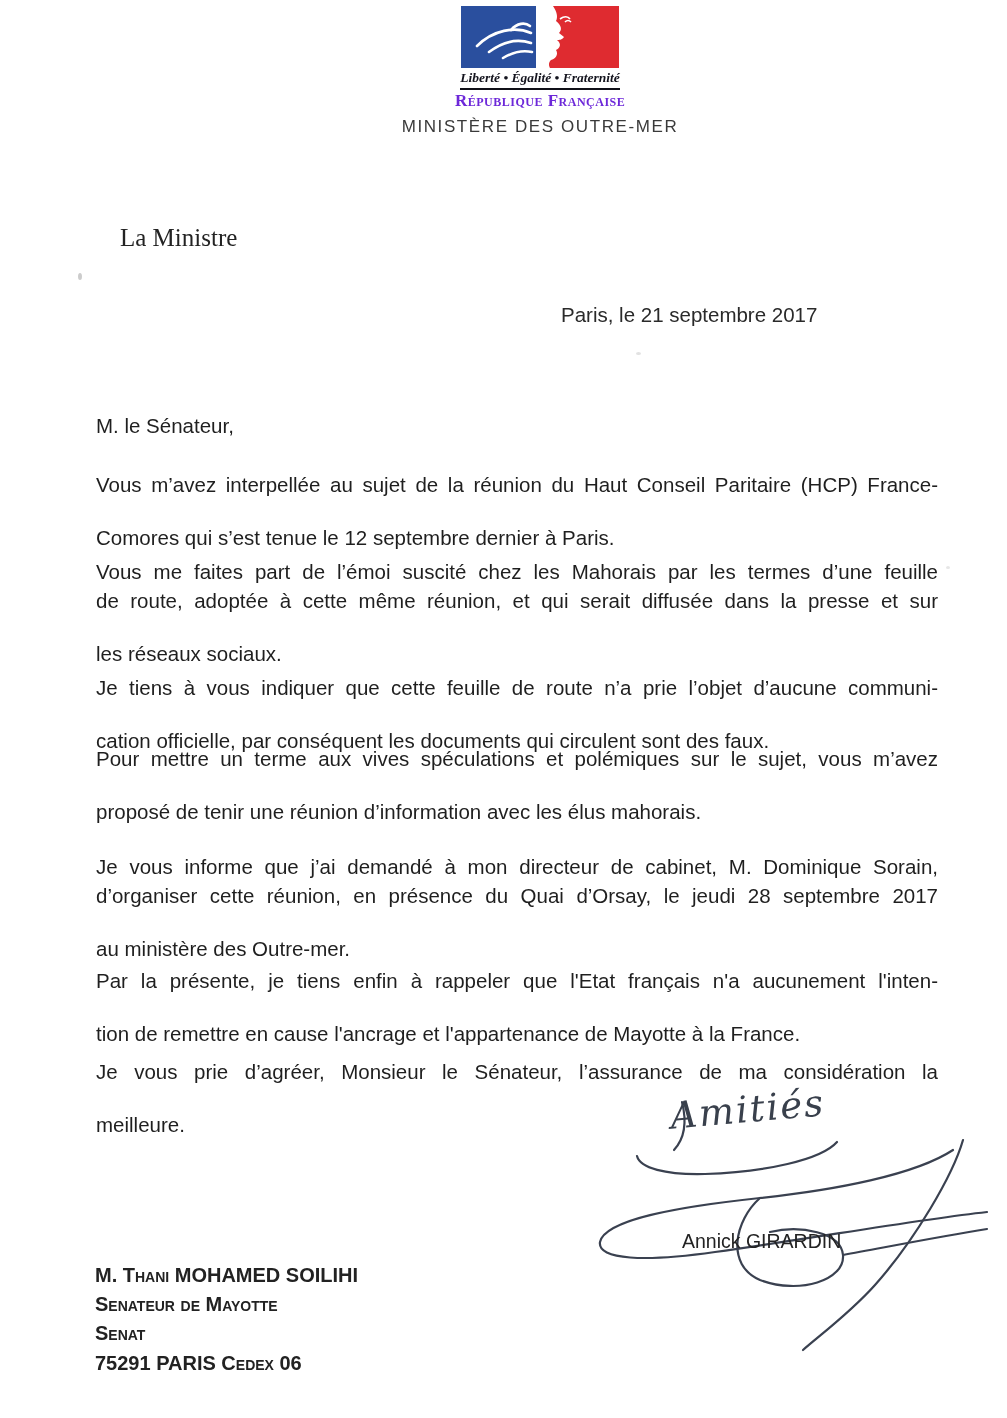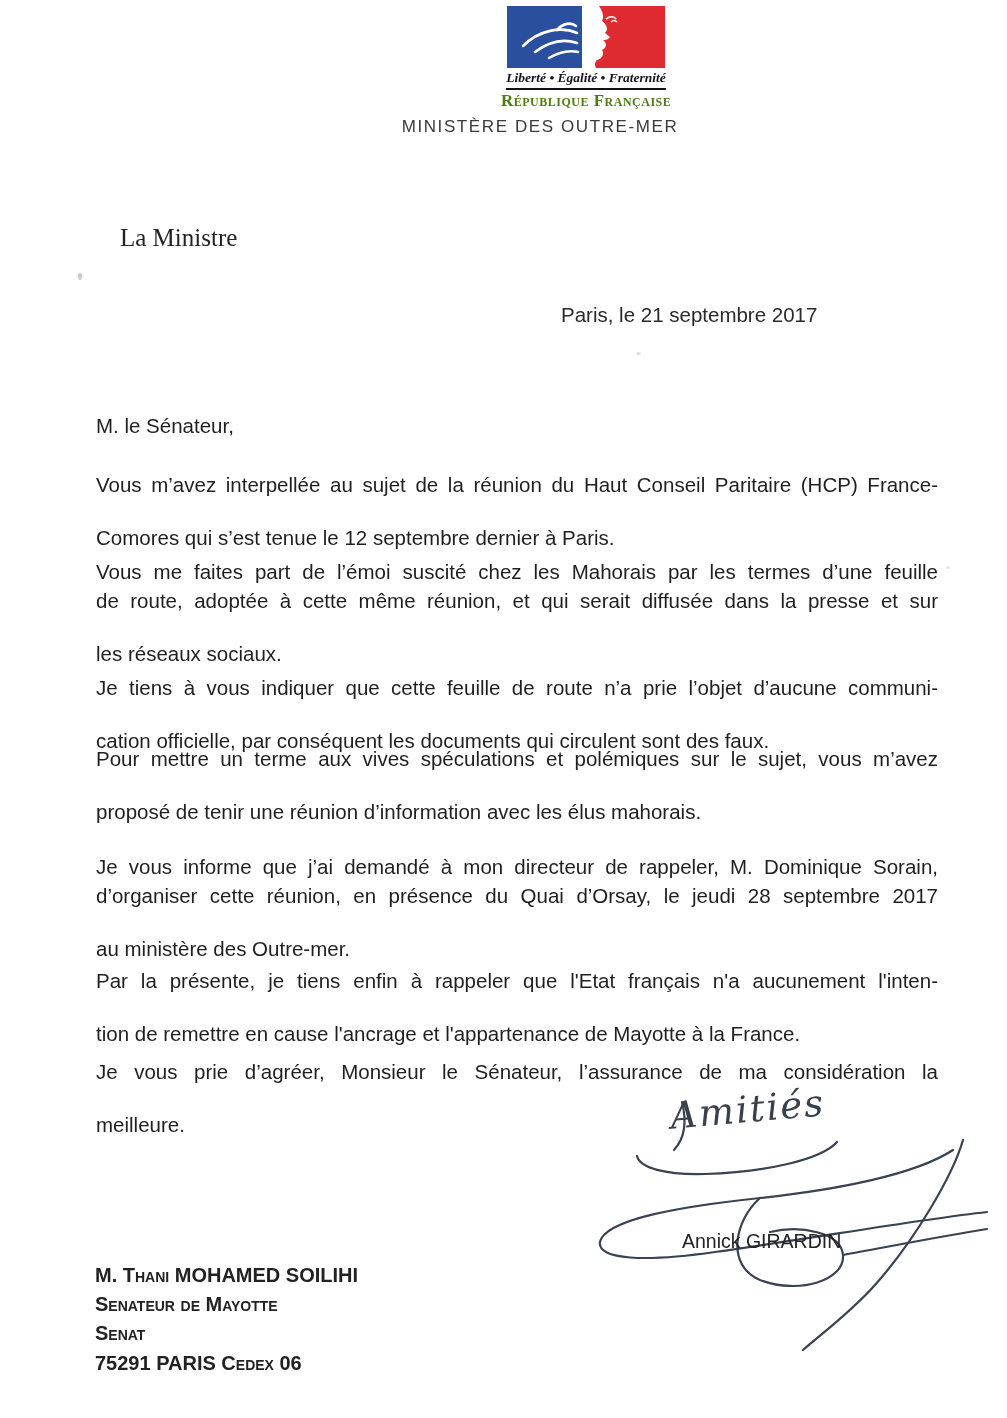--- a/index.html
+++ b/index.html
@@ -12,39 +12,39 @@
     font-family: "Liberation Sans", sans-serif;
     color: #1f1f1f;
     margin: 0 auto;
   }
 
   
   .letterhead { position: absolute; left: 0; top: 0; width: 100%; }
   .logo-block {
     position: absolute; left: 540px; top: 6px;
     transform: translateX(-50%);
-    width: 170px; text-align: center; margin-left: 46px;
+    width: 170px; text-align: center;
   }
   .logo-svg { display: block; margin: 0 auto; }
   .motto {
     margin-top: 2px;
     font-family: "Liberation Serif", serif;
     font-style: italic; font-weight: bold;
     font-size: 13.5px; color: #14141e;
     white-space: nowrap;
   }
   .motto-rule {
     width: 160px; height: 2px; background: #101018;
     margin: 2px auto 1px auto;
   }
   .republic {
     font-family: "Liberation Serif", serif;
     font-weight: bold; font-variant: small-caps;
     font-size: 17px; letter-spacing: 0.5px;
-    color: #4d7c0f; white-space: nowrap;
+    color: #6d28d9; white-space: nowrap;
   }
   .ministry {
     position: absolute; left: 540px; top: 117px;
     transform: translateX(-50%);
     font-size: 17px; letter-spacing: 1.6px;
     color: #3a3a3a; white-space: nowrap;
   }
 
   
   .sender-title {
@@ -154,21 +154,21 @@
     </div>
   <div class="para p3">
       <div class="tline">Je tiens à vous indiquer que cette feuille de route n’a prie l’objet d’aucune communi-</div>
       <div class="tline tlast">cation officielle, par conséquent les documents qui circulent sont des faux.</div>
     </div>
   <div class="para p4">
       <div class="tline">Pour mettre un terme aux vives spéculations et polémiques sur le sujet, vous m’avez</div>
       <div class="tline tlast">proposé de tenir une réunion d’information avec les élus mahorais.</div>
     </div>
   <div class="para p5">
-      <div class="tline">Je vous informe que j’ai demandé à mon directeur de rappeler, M. Dominique Sorain,</div>
+      <div class="tline">Je vous informe que j’ai demandé à mon directeur de cabinet, M. Dominique Sorain,</div>
       <div class="tline">d’organiser cette réunion, en présence du Quai d’Orsay, le jeudi 28 septembre 2017</div>
       <div class="tline tlast">au ministère des Outre-mer.</div>
     </div>
   <div class="para p6">
       <div class="tline">Par la présente, je tiens enfin à rappeler que l'Etat français n'a aucunement l'inten-</div>
       <div class="tline tlast">tion de remettre en cause l'ancrage et l'appartenance de Mayotte à la France.</div>
     </div>
   <div class="para p7">
       <div class="tline">Je vous prie d’agréer, Monsieur le Sénateur, l’assurance de ma considération la</div>
       <div class="tline tlast">meilleure.</div>

